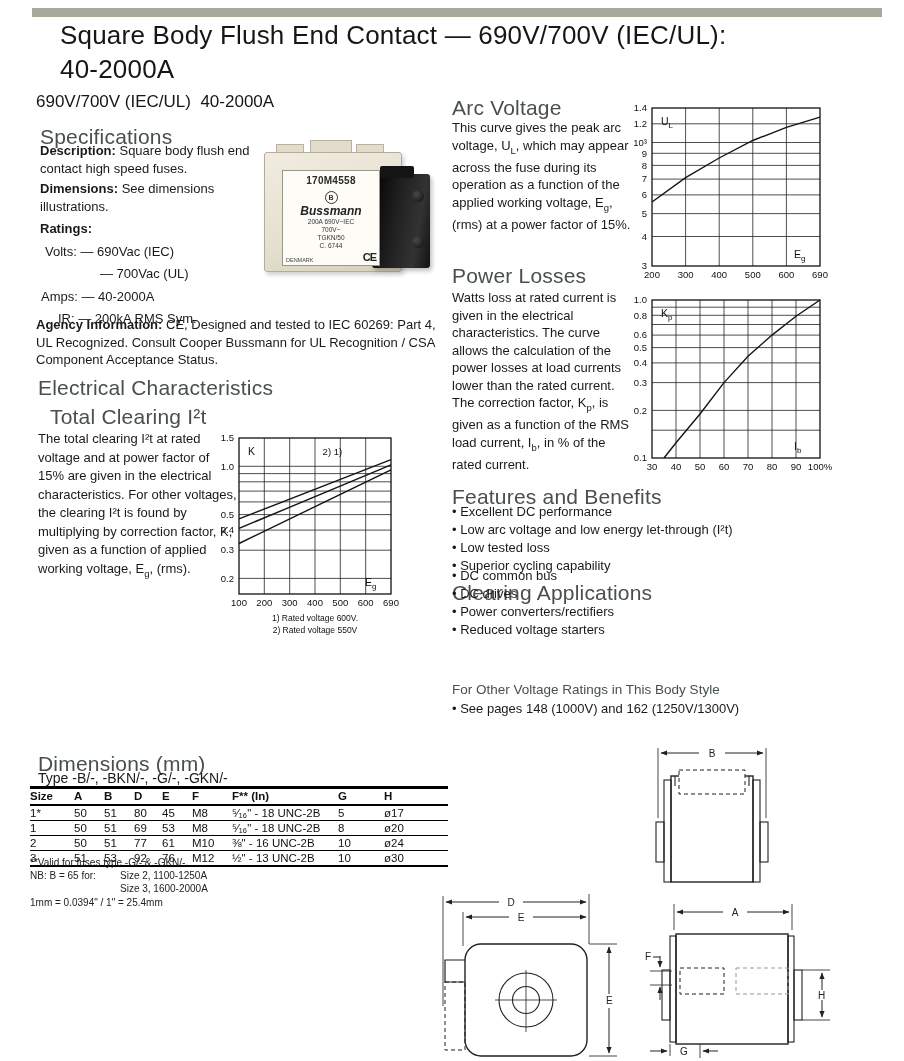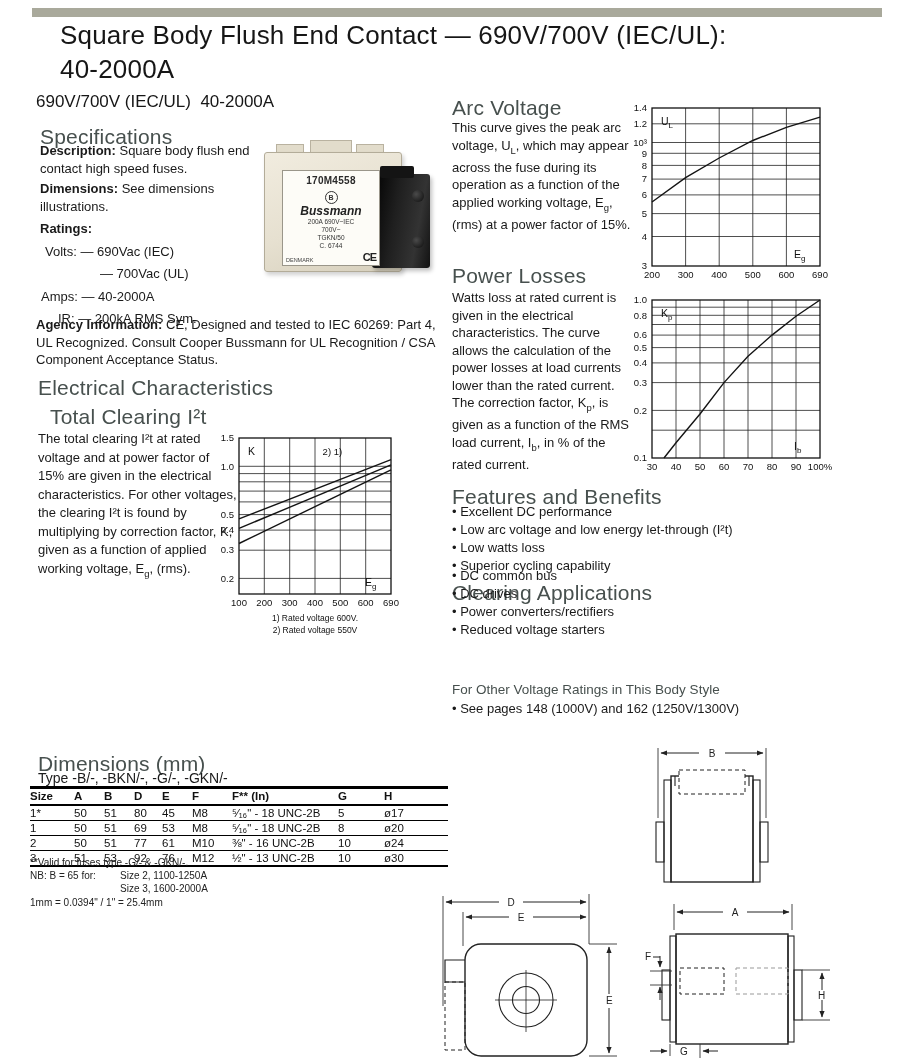--- a/index.html
+++ b/index.html
@@ -224,21 +224,21 @@
         <text x="214.0" y="182" font-size="9.5" text-anchor="middle" fill="#111">100%</text>
         <polyline points="58.0,170.0 70.0,154.7 94.0,126.0 118.0,94.6 142.0,68.3 166.0,47.1 190.0,28.2 214.0,12.0" fill="none" stroke="#141414" stroke-width="1.4"></polyline>
         <text x="55" y="29" font-size="10.5" fill="#111">K<tspan font-size="8" dy="2.5">p</tspan></text>
         <text x="188" y="162" font-size="10.5" fill="#111">I<tspan font-size="8" dy="2.5">b</tspan></text>
       </svg></div>
 
   <div class="h-section" style="left:452px;top:485px;">Features and Benefits</div>
   <div class="bullets" style="left:452px;top:503px;width:350px;">
     <div>Excellent DC performance</div>
     <div>Low arc voltage and low energy let-through (I²t)</div>
-    <div>Low watts loss</div>
+    <div>Low tested loss</div>
     <div>Superior cycling capability</div>
   </div>
 
   <div class="h-section" style="left:452px;top:581px;">Clearing Applications</div>
   <div class="bullets" style="left:452px;top:567px;width:350px;">
     <div>DC common bus</div>
     <div>DC drives</div>
     <div>Power converters/rectifiers</div>
     <div>Reduced voltage starters</div>
   </div>

